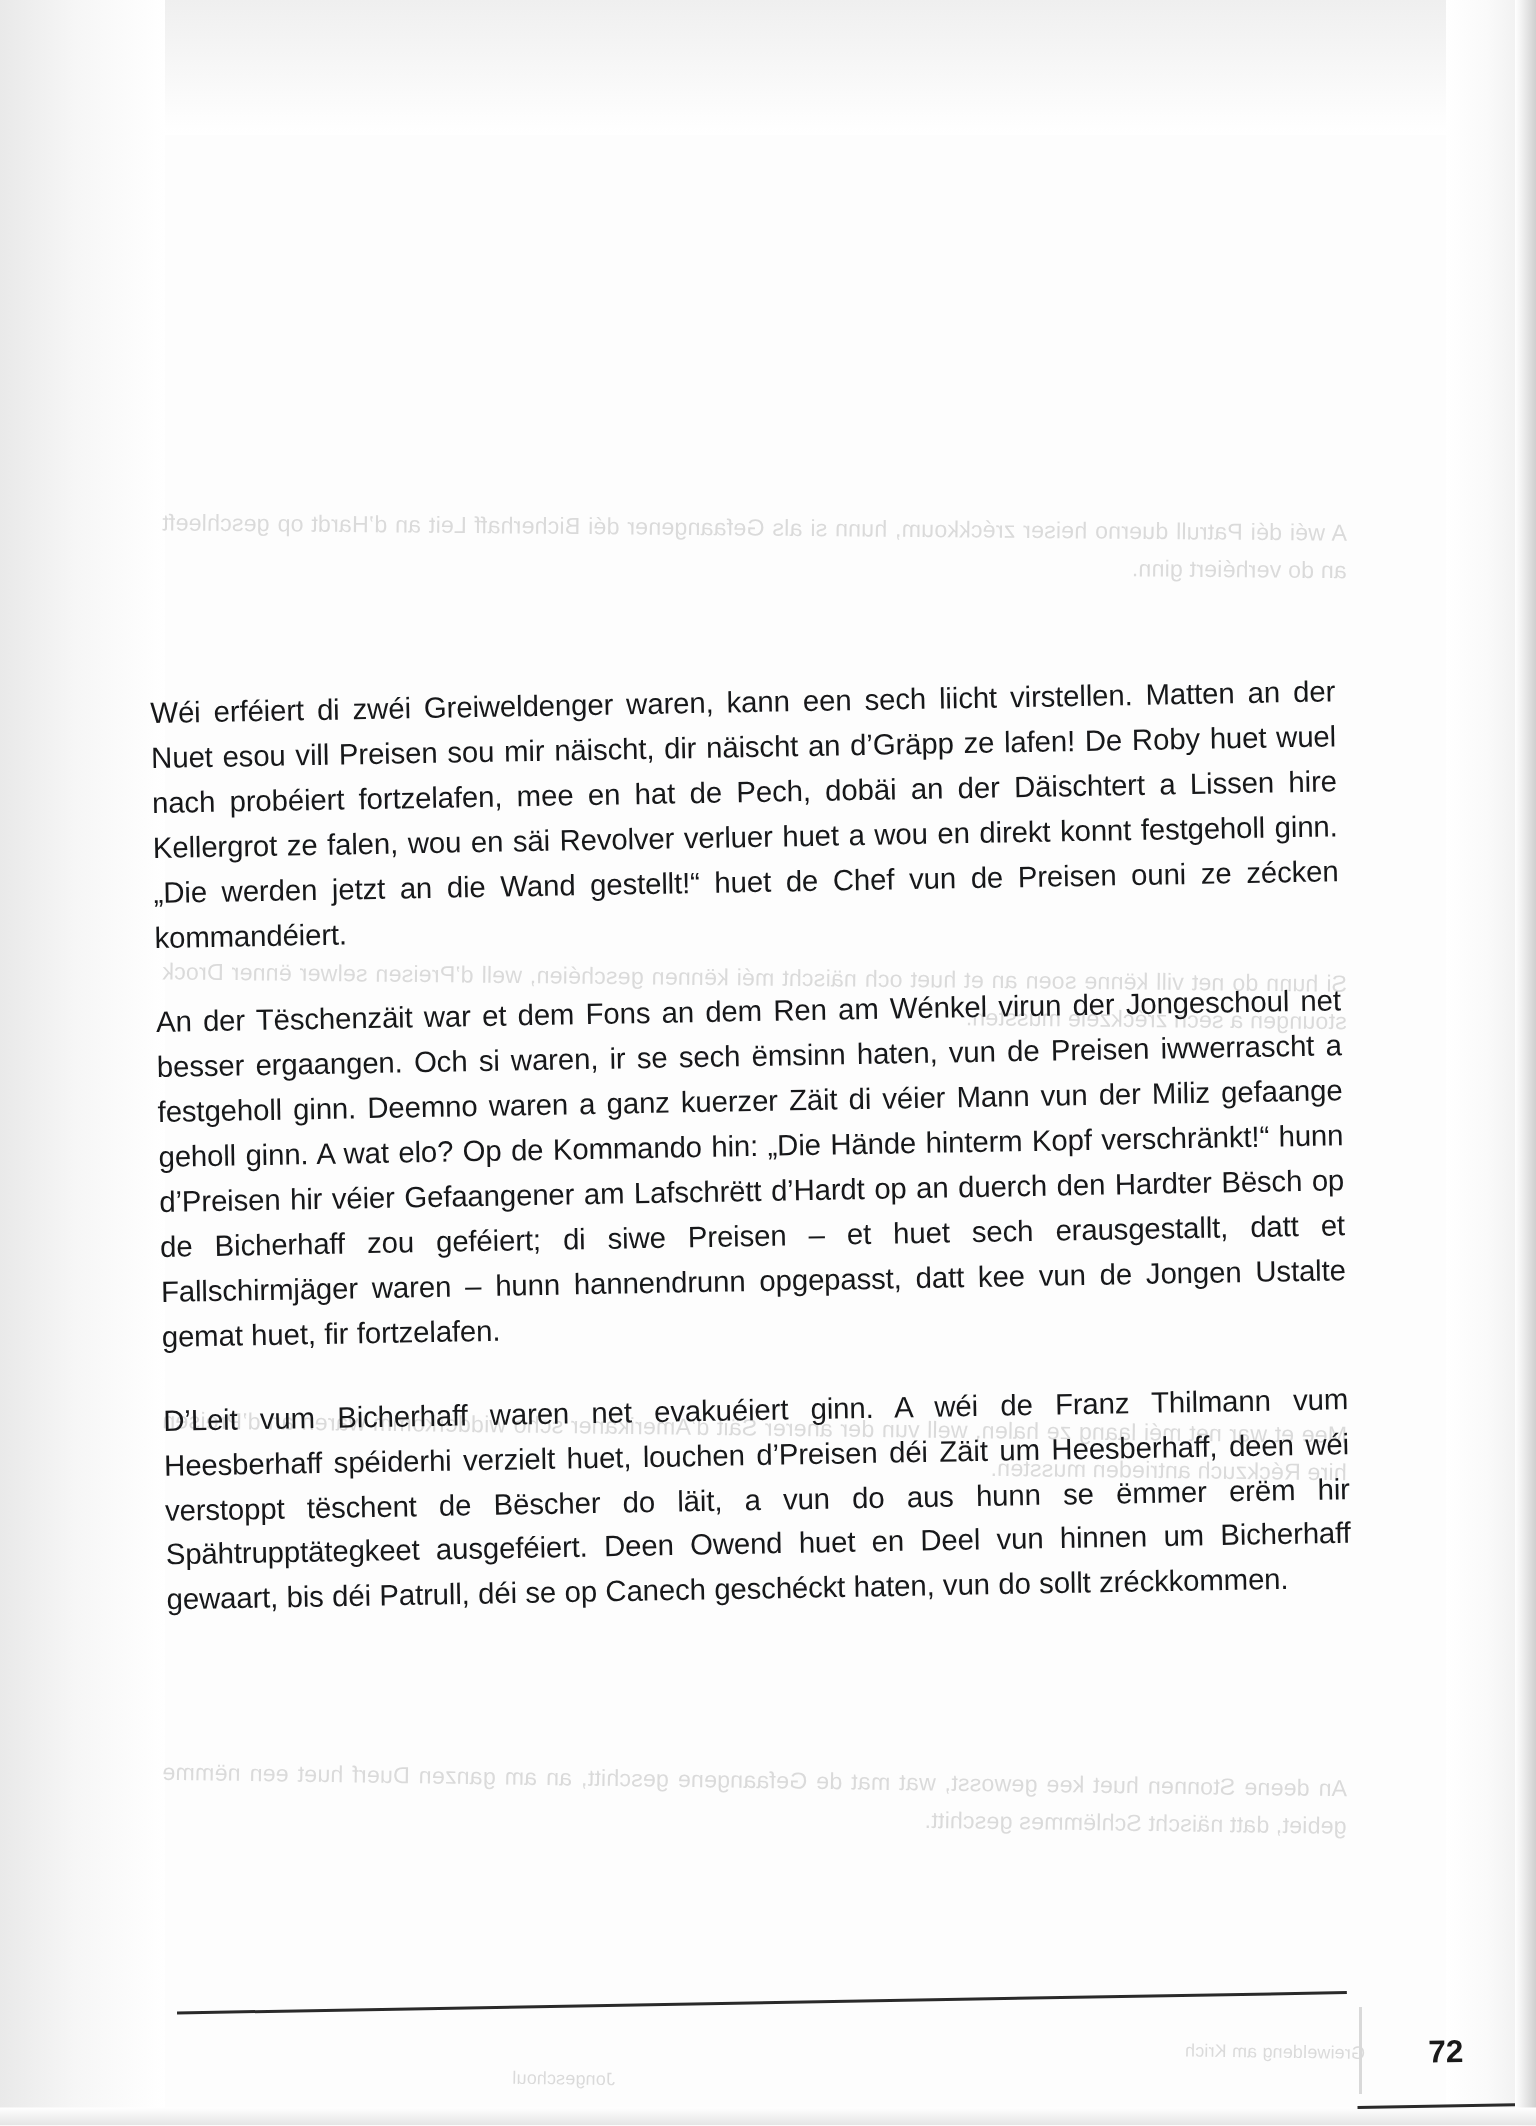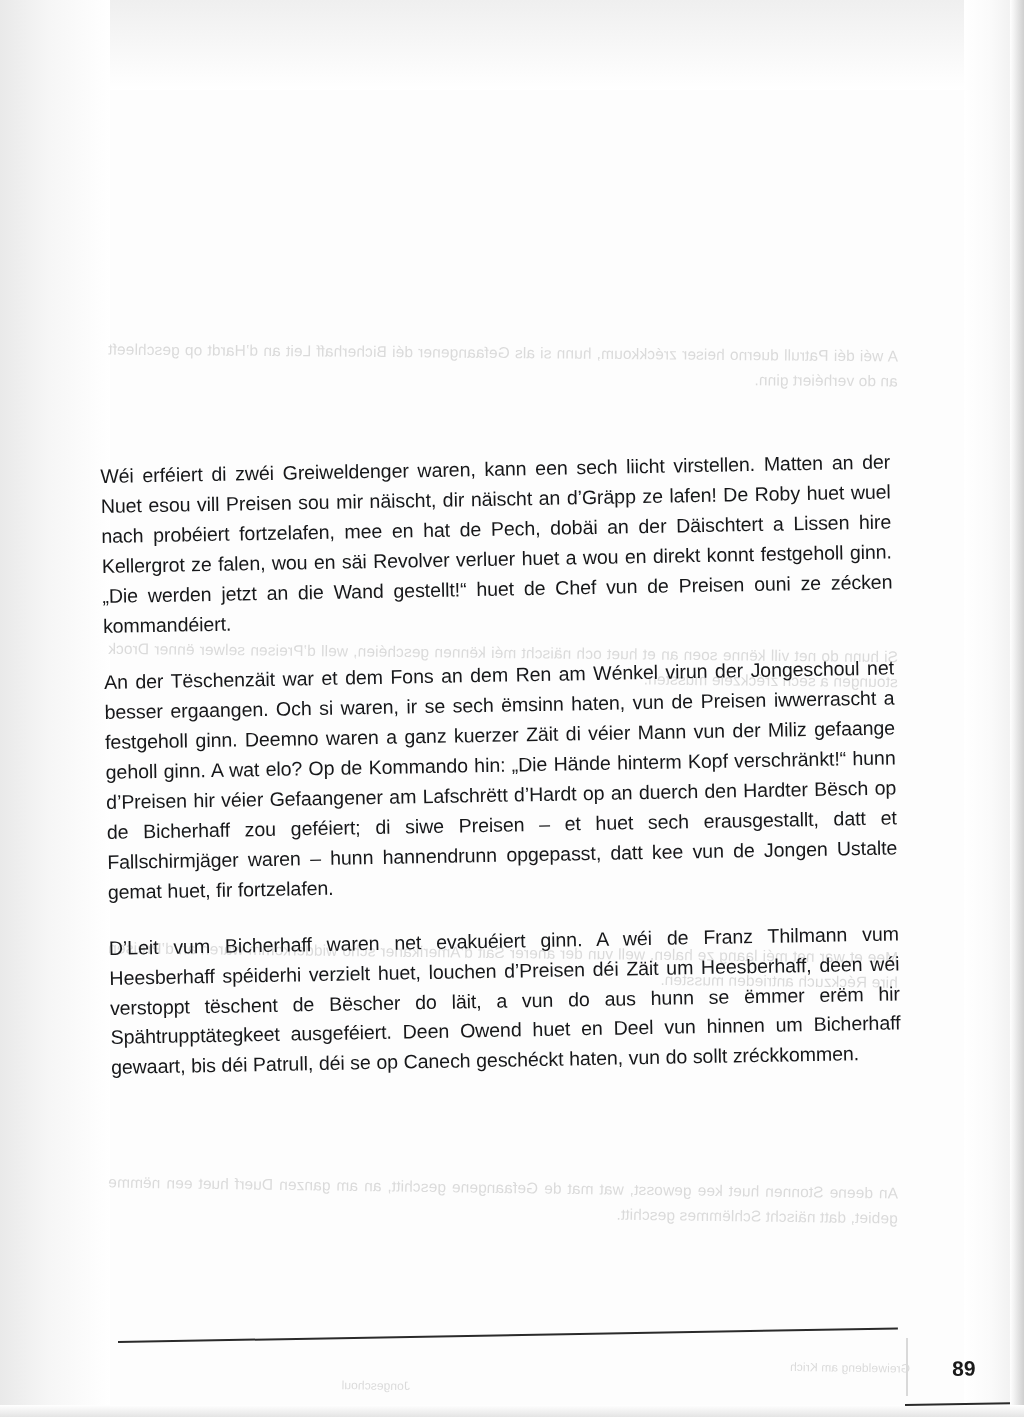--- a/index.html
+++ b/index.html
@@ -157,15 +157,15 @@
 
   <div class="textblock">
     <p class="para">Wéi erféiert di zwéi Greiweldenger waren, kann een sech liicht virstellen. Matten an der Nuet esou vill Preisen sou mir näischt, dir näischt an d’Gräpp ze lafen! De Roby huet wuel nach probéiert fortzelafen, mee en hat de Pech, dobäi an der Däischtert a Lissen hire Kellergrot ze falen, wou en säi Revolver verluer huet a wou en direkt konnt festgeholl ginn. „Die werden jetzt an die Wand gestellt!“ huet de Chef vun de Preisen ouni ze zécken kommandéiert.</p>
     <p class="para">An der Tëschenzäit war et dem Fons an dem Ren am Wénkel virun der Jongeschoul net besser ergaangen. Och si waren, ir se sech ëmsinn haten, vun de Preisen iwwerrascht a festgeholl ginn. Deemno waren a ganz kuerzer Zäit di véier Mann vun der Miliz gefaange geholl ginn. A wat elo? Op de Kommando hin: „Die Hände hinterm Kopf verschränkt!“ hunn d’Preisen hir véier Gefaangener am Lafschrëtt d’Hardt op an duerch den Hardter Bësch op de Bicherhaff zou geféiert; di siwe Preisen – et huet sech erausgestallt, datt et Fallschirmjäger waren – hunn hannendrunn opgepasst, datt kee vun de Jongen Ustalte gemat huet, fir fortzelafen.</p>
     <p class="para">D’Leit vum Bicherhaff waren net evakuéiert ginn. A wéi de Franz Thilmann vum Heesberhaff spéiderhi verzielt huet, louchen d’Preisen déi Zäit um Heesberhaff, deen wéi verstoppt tëschent de Bëscher do läit, a vun do aus hunn se ëmmer erëm hir Spähtrupptätegkeet ausgeféiert. Deen Owend huet en Deel vun hinnen um Bicherhaff gewaart, bis déi Patrull, déi se op Canech geschéckt haten, vun do sollt zréckkommen.</p>
   </div>
 
   <div class="footer-rule-top"></div>
   <div class="footer-rule-right"></div>
   <div class="footer-rule-bottom"></div>
-  <div class="page-number">89</div>
+  <div class="page-number">72</div>
 
 </div>
 
 </body></html>

